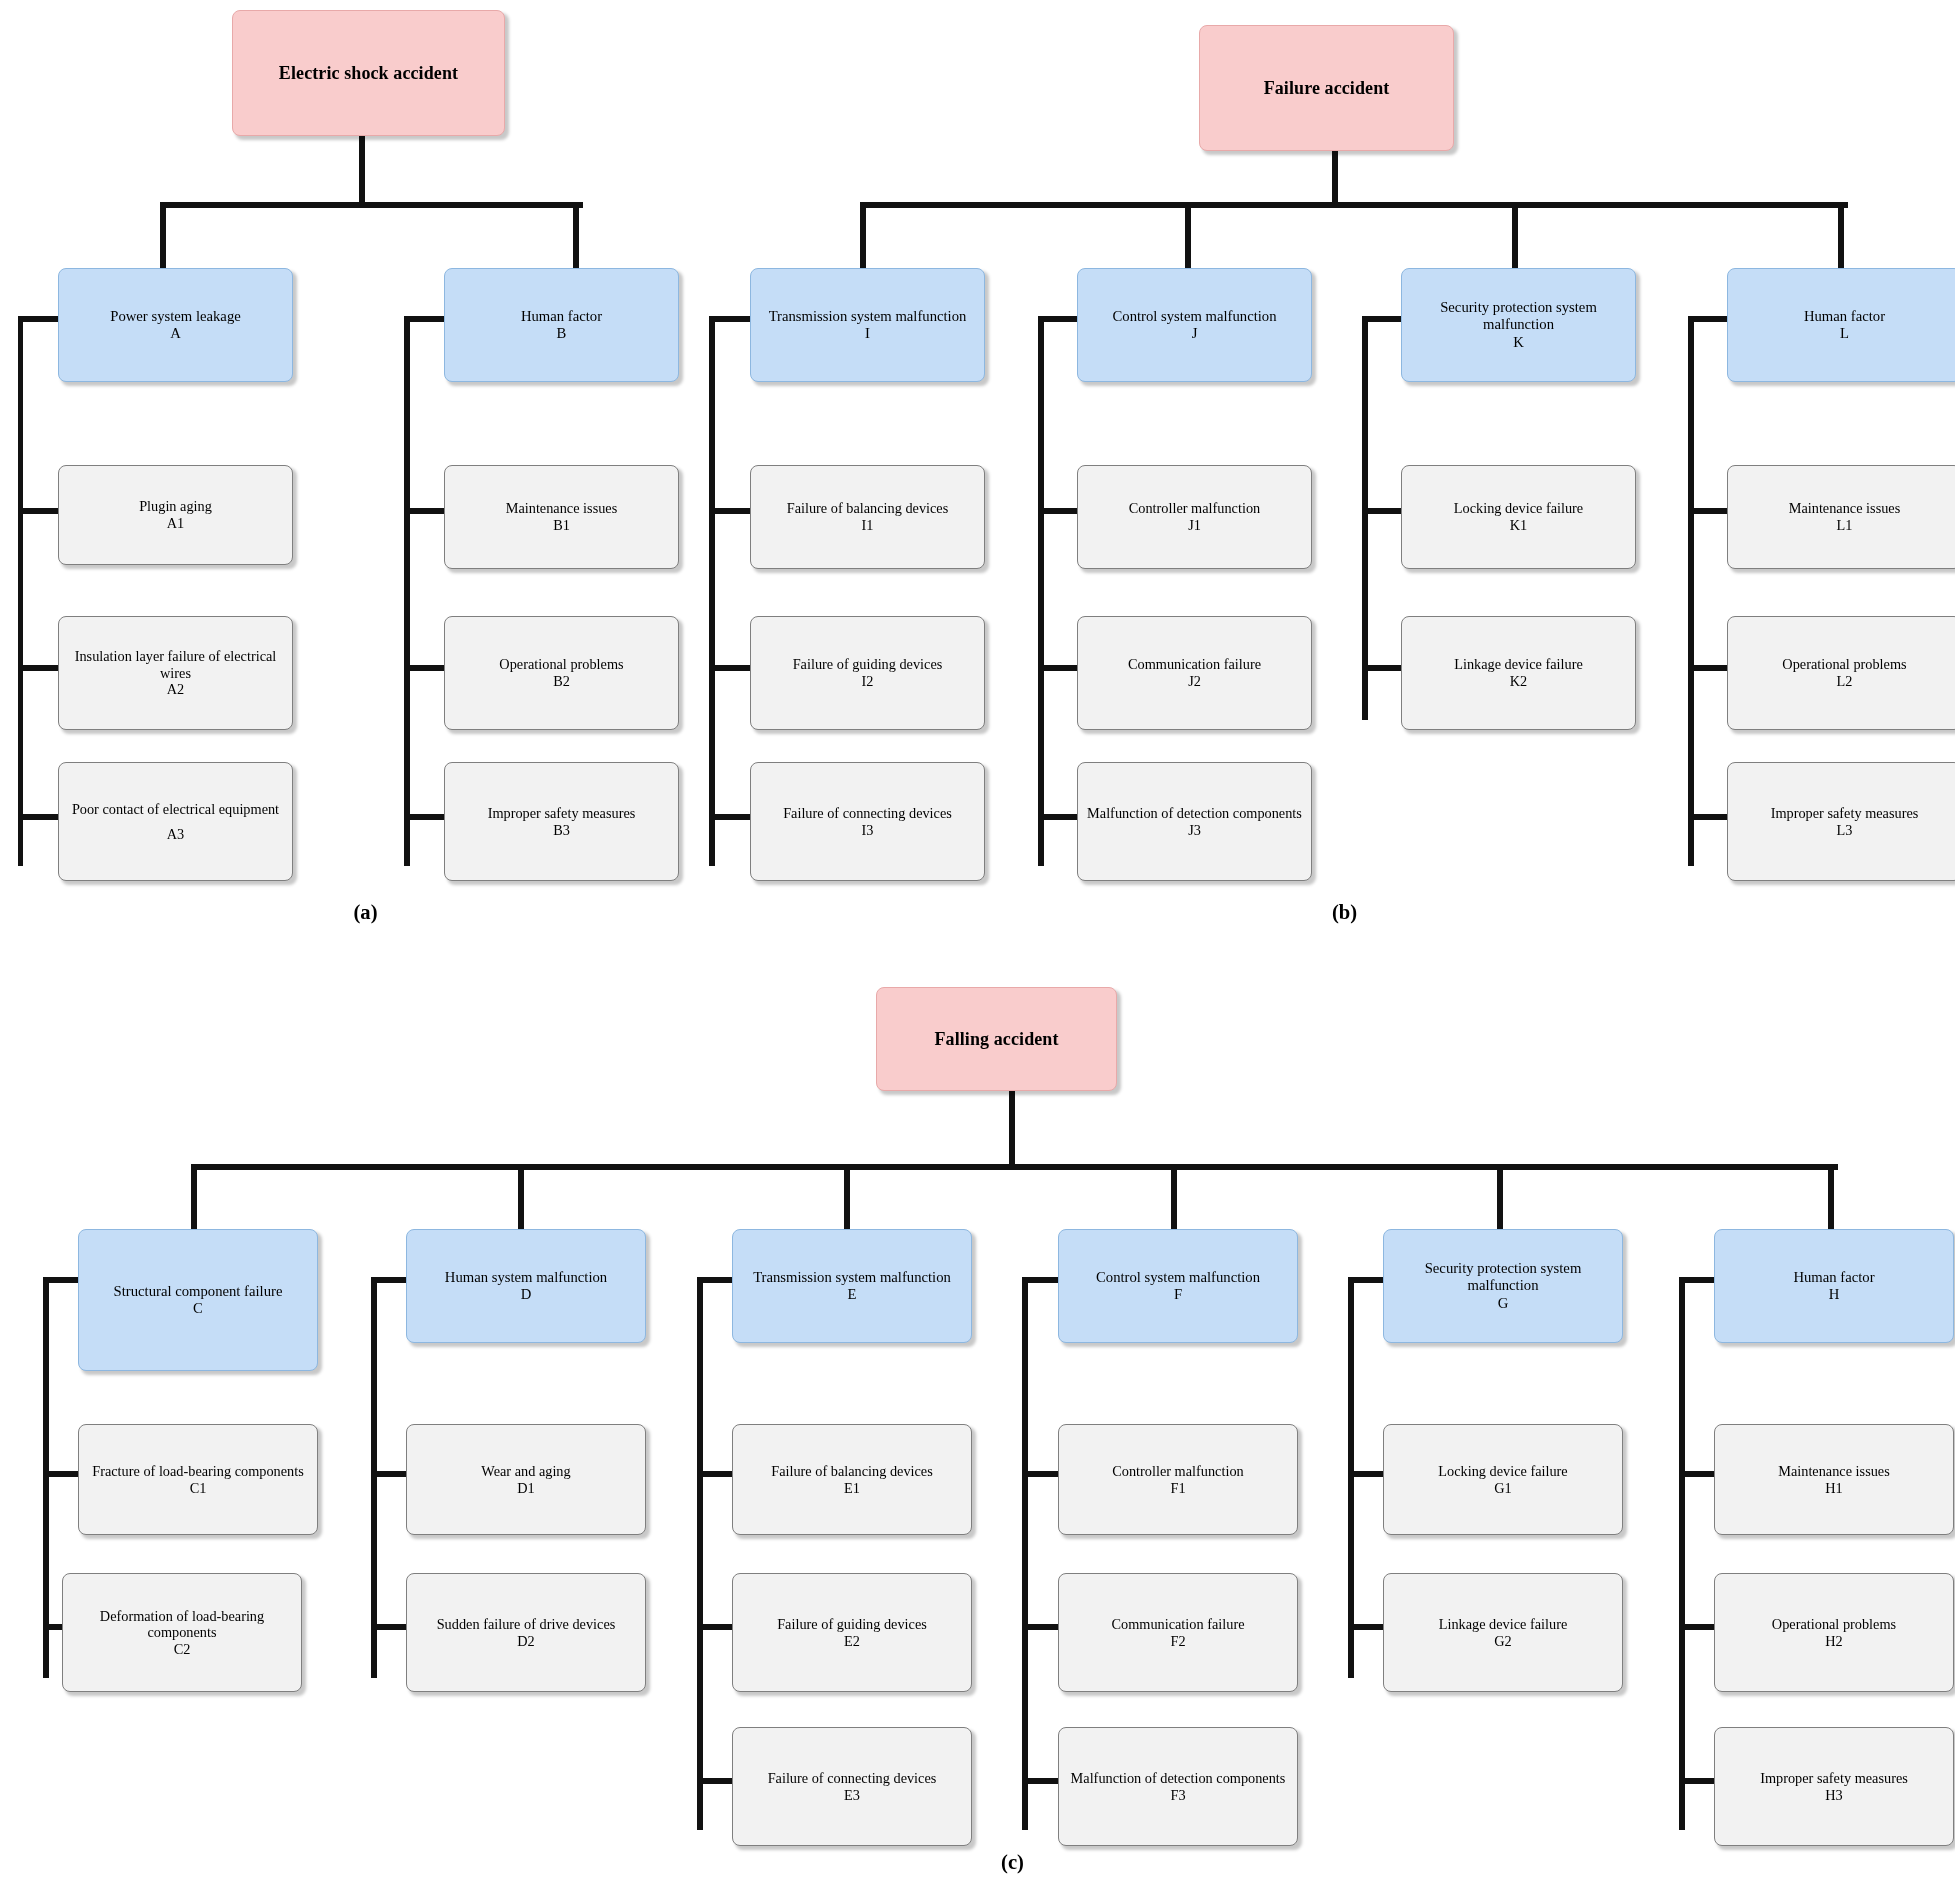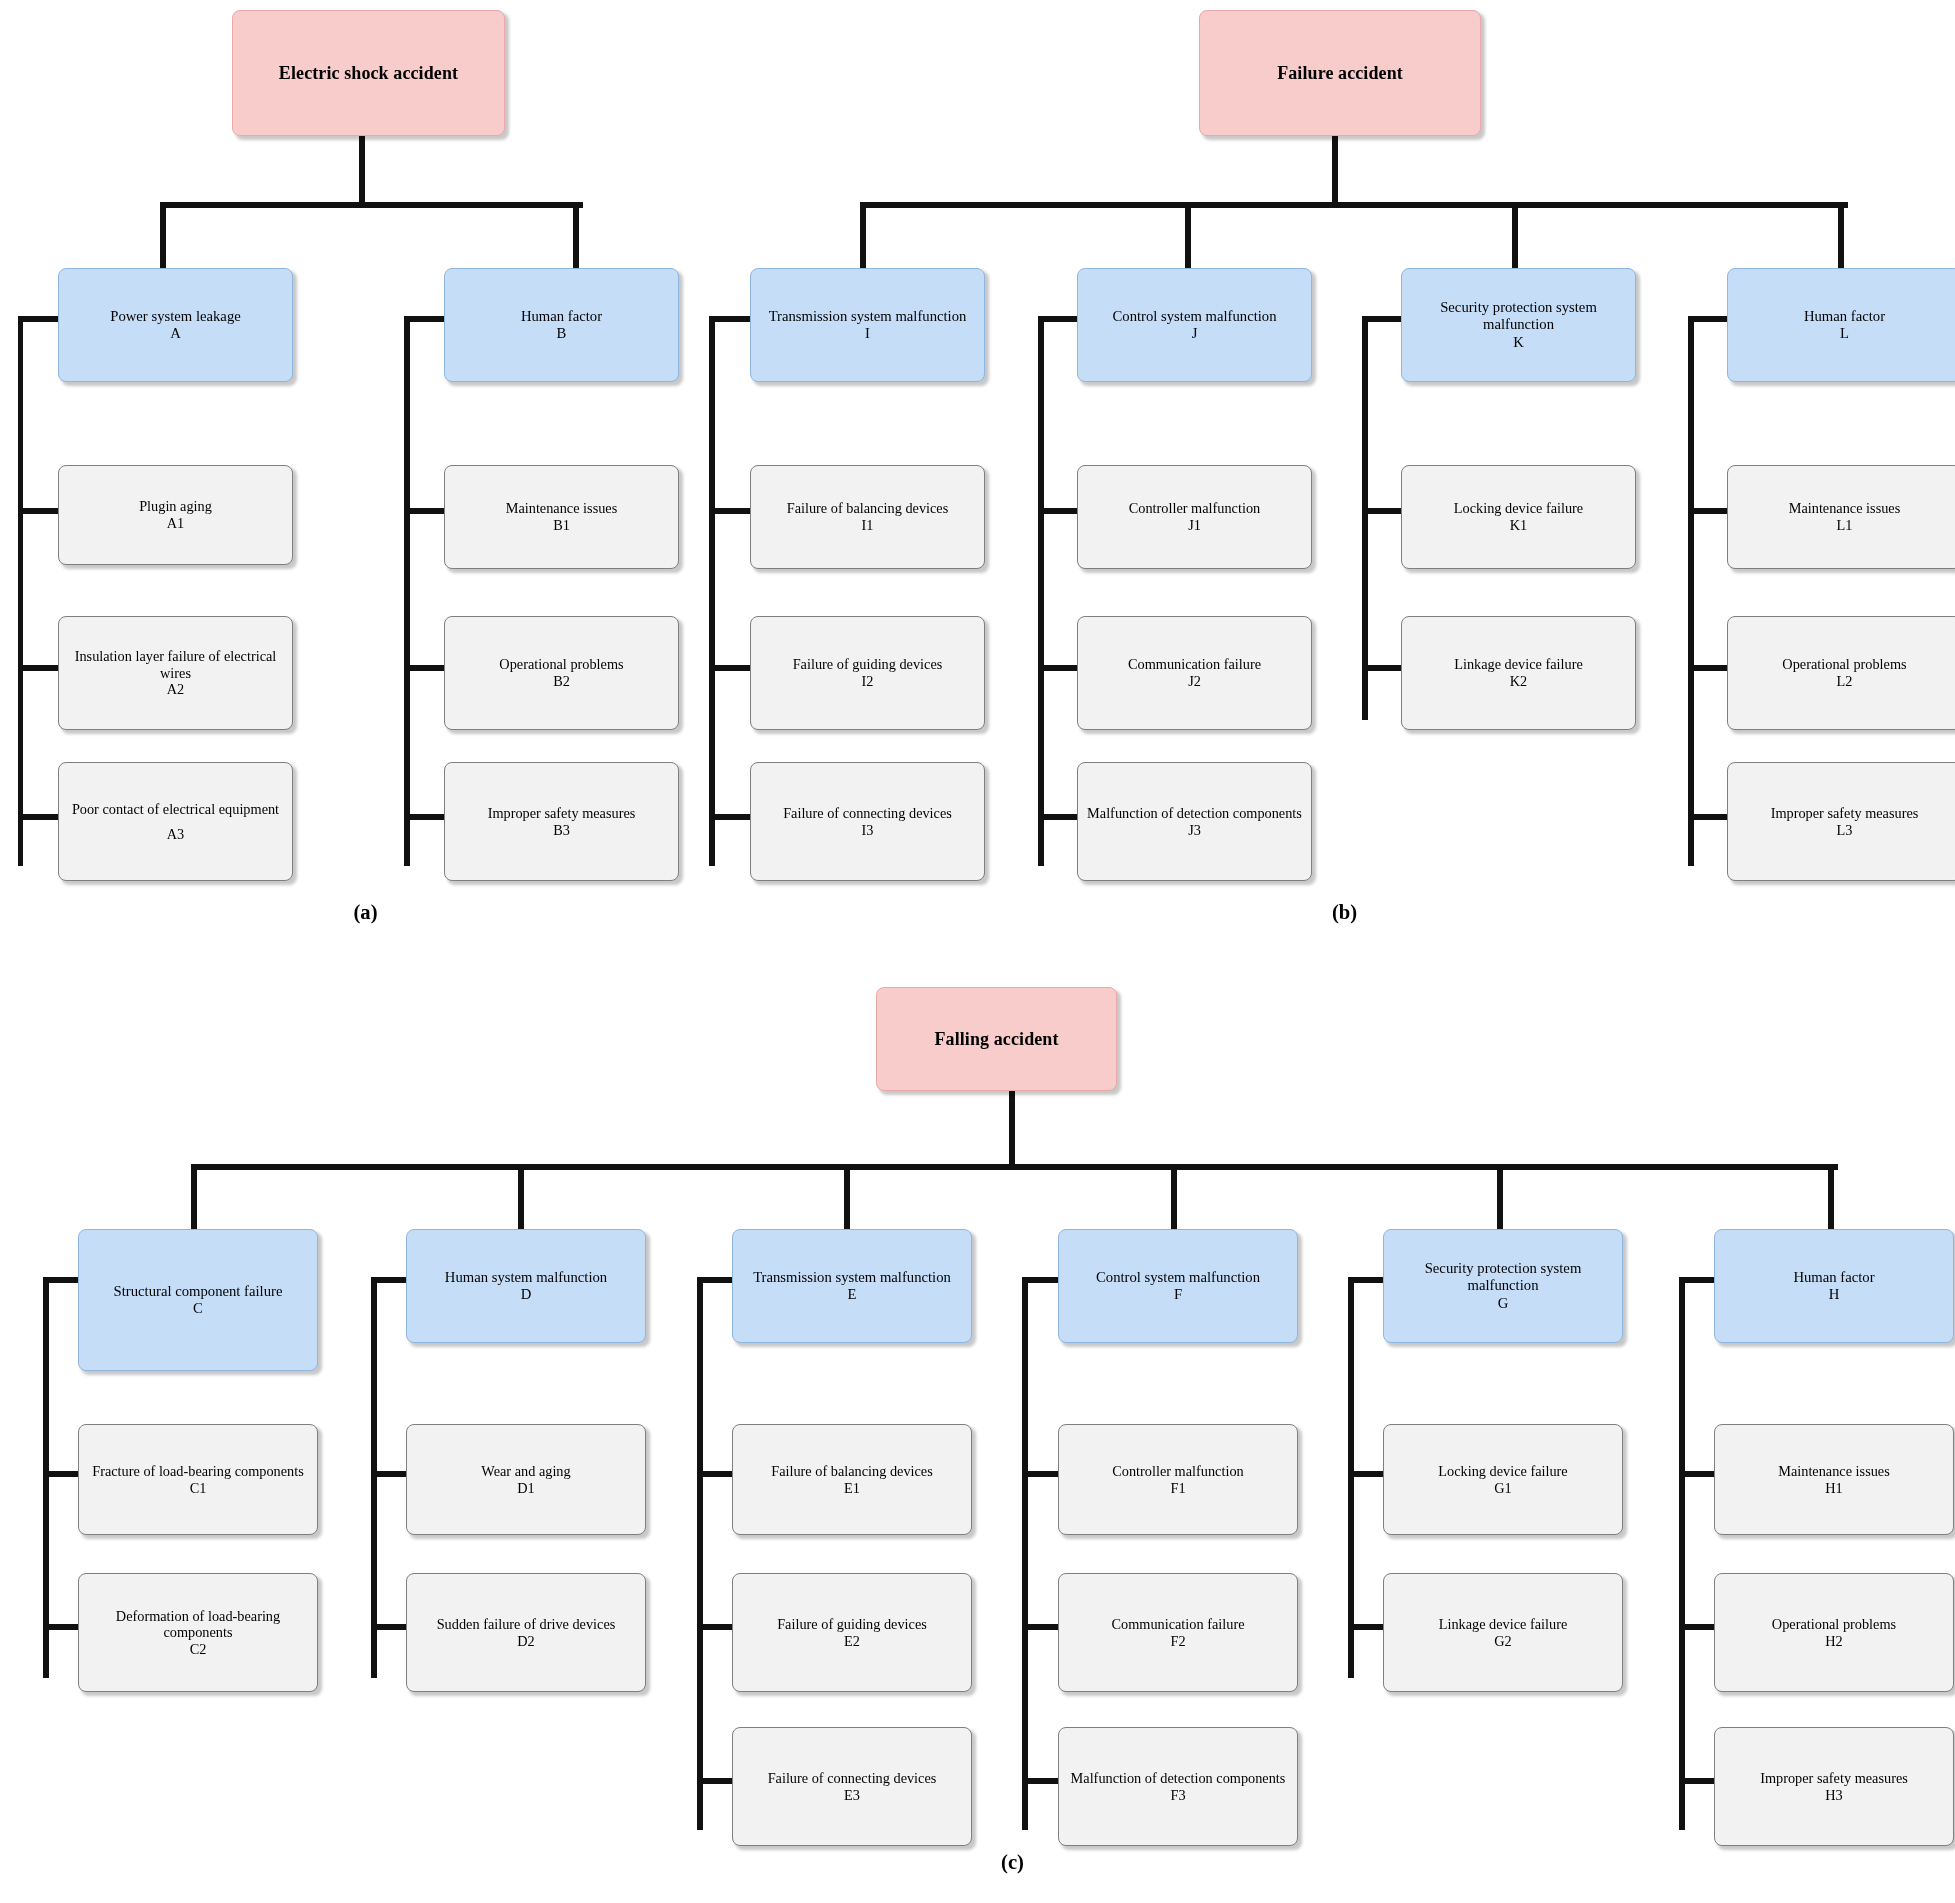--- a/index.html
+++ b/index.html
@@ -107,21 +107,21 @@
       <span class="code">B2</span>
     </div>
     <div class="wire h" style="left: 404px; top: 814px; width: 48px;"></div>
     <div class="node leaf" style="left: 444px; top: 762px; width: 235px; height: 119px;">
       <span class="ttl">Improper safety measures</span>
       <span class="code">B3</span>
     </div>
     <div class="caption" style="left: 252px; top: 901px; width: 227px;"><b>(a)</b></div>
     <div class="wire v" style="left: 1332px; top: 136px; height: 66px;"></div>
     <div class="wire h" style="left: 860px; top: 202px; width: 988px;"></div>
-    <div class="node root" style="left: 1199px; top: 10px; width: 282px; height: 126px; align-items: center;">
+    <div class="node root" style="left: 1199px; top: 25px; width: 255px; height: 126px; align-items: center;">
       <span class="ttl">Failure accident</span>
     </div>
     <div class="wire v" style="left: 860px; top: 202px; height: 73px;"></div>
     <div class="wire v" style="left: 709px; top: 316px; height: 550px;"></div>
     <div class="wire h" style="left: 709px; top: 316px; width: 48px;"></div>
     <div class="node lvl2" style="left: 750px; top: 268px; width: 235px; height: 114px;">
       <span class="ttl">Transmission system malfunction</span>
       <span class="code">I</span>
     </div>
     <div class="wire h" style="left: 709px; top: 508px; width: 48px;"></div>
@@ -212,21 +212,21 @@
     <div class="node lvl2" style="left: 78px; top: 1229px; width: 240px; height: 142px;">
       <span class="ttl">Structural component failure</span>
       <span class="code">C</span>
     </div>
     <div class="wire h" style="left: 43px; top: 1471px; width: 43px;"></div>
     <div class="node leaf" style="left: 78px; top: 1424px; width: 240px; height: 111px;">
       <span class="ttl">Fracture of load-bearing components</span>
       <span class="code">C1</span>
     </div>
     <div class="wire h" style="left: 43px; top: 1624px; width: 43px;"></div>
-    <div class="node leaf" style="left: 78px; top: 1573px; width: 240px; height: 119px;">
+    <div class="node leaf" style="left: 62px; top: 1573px; width: 240px; height: 119px;">
       <span class="ttl">Deformation of load-bearing components</span>
       <span class="code">C2</span>
     </div>
     <div class="wire v" style="left: 518px; top: 1164px; height: 73px;"></div>
     <div class="wire v" style="left: 371px; top: 1277px; height: 401px;"></div>
     <div class="wire h" style="left: 371px; top: 1277px; width: 43px;"></div>
     <div class="node lvl2" style="left: 406px; top: 1229px; width: 240px; height: 114px;">
       <span class="ttl">Human system malfunction</span>
       <span class="code">D</span>
     </div>

